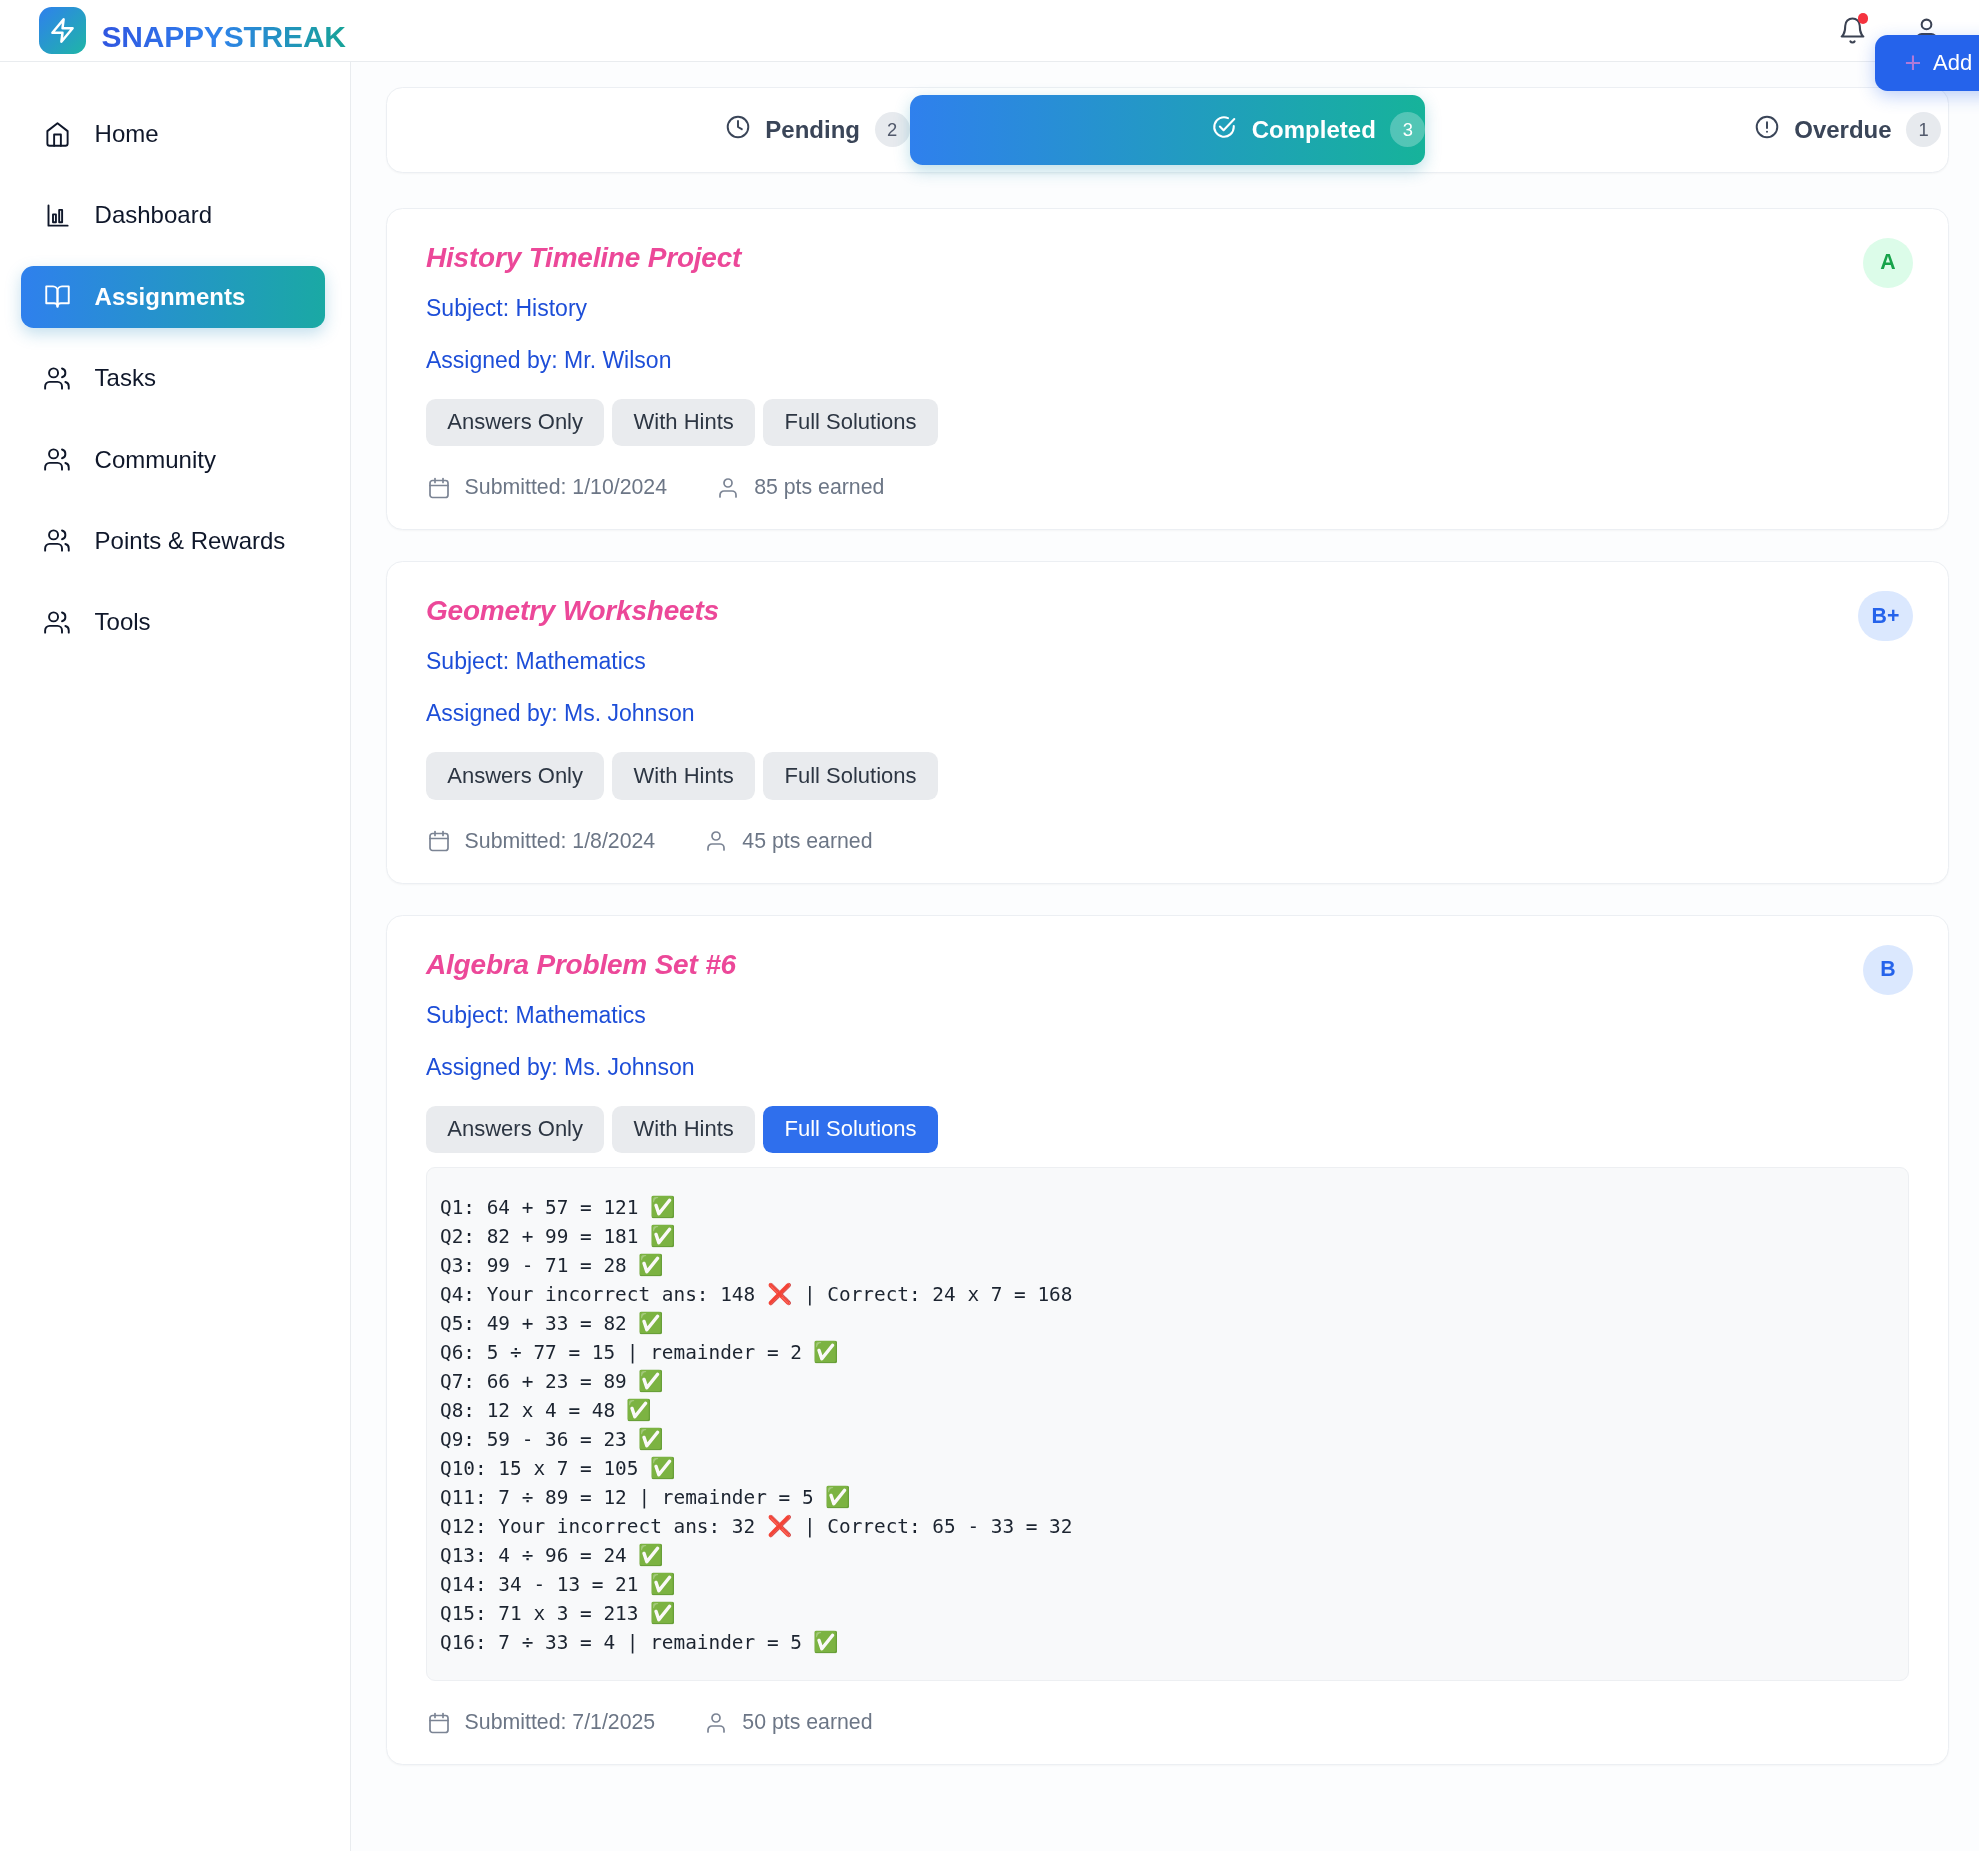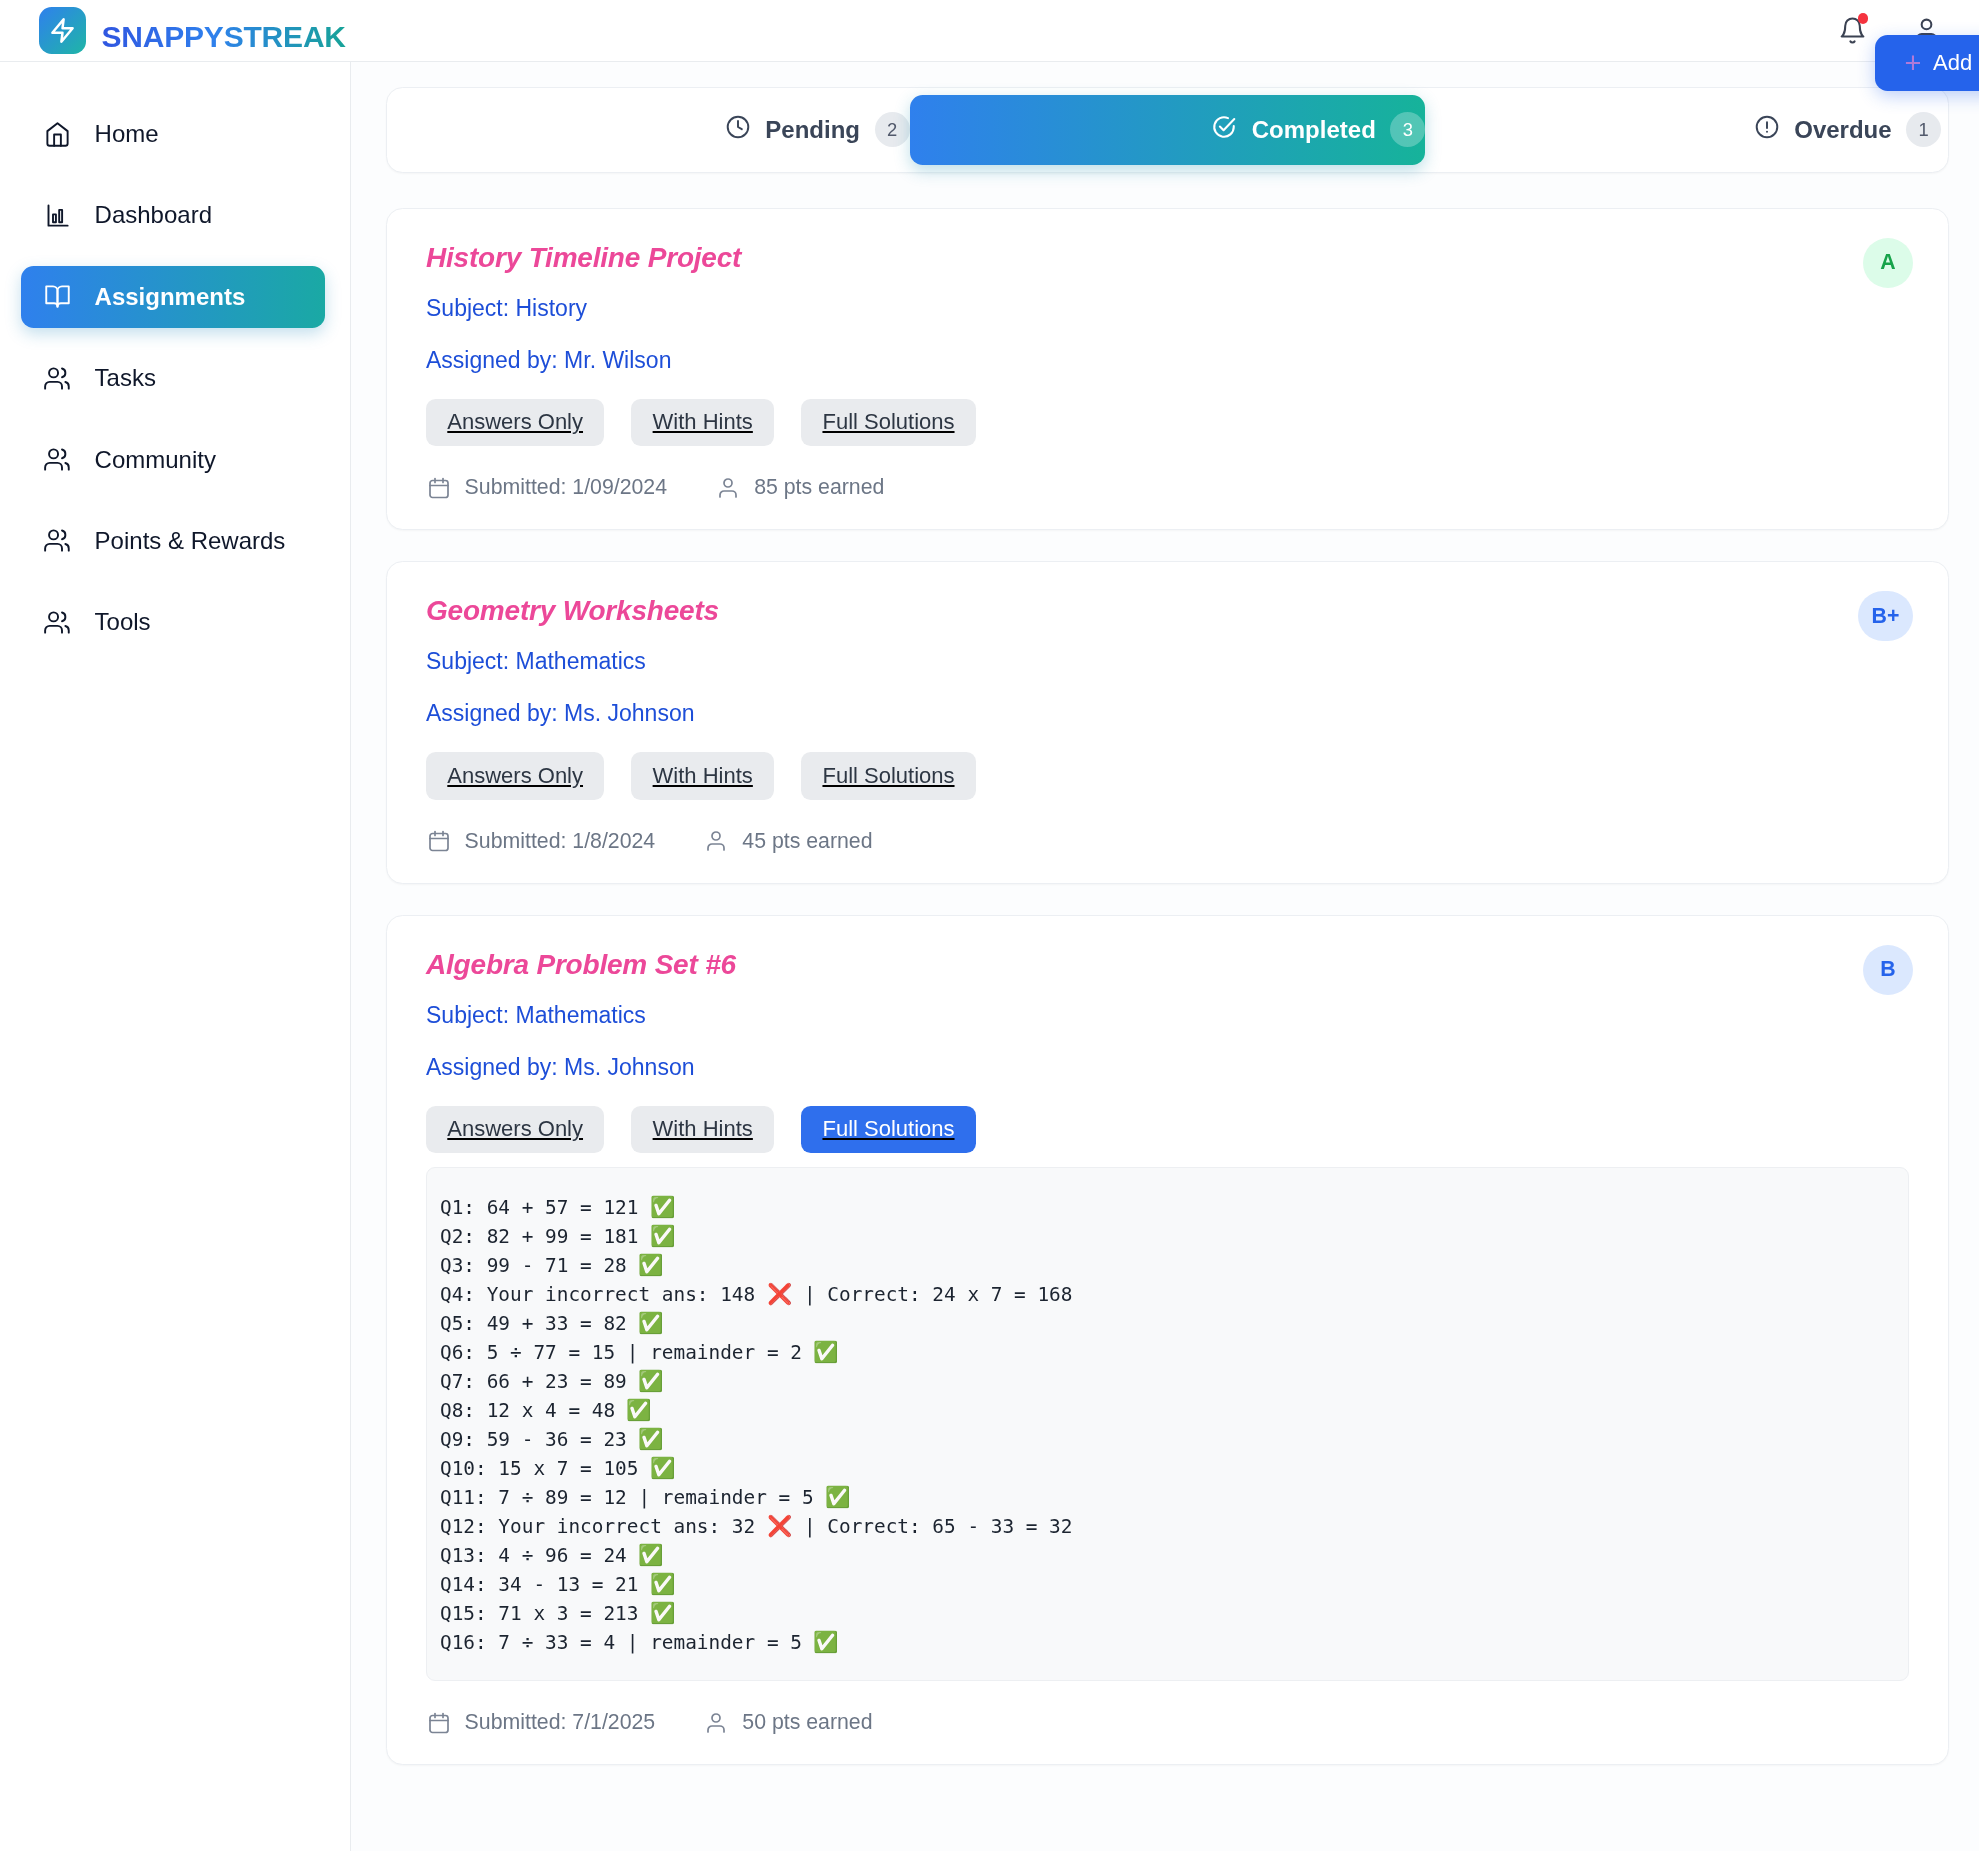--- a/index.html
+++ b/index.html
@@ -115,21 +115,21 @@
   .card-meta { font-size: 23px; color: #1d4ed8; margin-bottom: 25px; }
   .grade-badge {
     position: absolute; top: 29px; right: 35px;
     min-width: 50px; height: 50px; padding: 0 13.6px; border-radius: 25px;
     display: flex; align-items: center; justify-content: center;
     font-size: 21.3px; font-weight: 600;
   }
   .grade-a { background: #dcfce9; color: #16a34a; }
   .grade-b { background: #dbe8fe; color: #2563eb; }
 
-  .chip-row { display: flex; gap: 27px; margin-top: 3.9px; text-decoration: underline; }
+  .chip-row { display: flex; gap: 8px; margin-top: 3.9px; }
   .chip {
     border: none; font-family: inherit; cursor: pointer;
     background: #e9ebee; color: #2d3643;
     font-size: 22px; border-radius: 9.7px;
     padding: 12.6px 21.3px; line-height: 1;
   }
   .chip.selected { background: #2f6fed; color: #ffffff; }
 
   .code-block {
     margin-top: 14px;
@@ -323,21 +323,21 @@
             </div>
             <div class="card-footer">
               <span class="foot-ico">
                 <svg width="24" height="24" viewBox="0 0 24 24" fill="none" stroke="#7b8494" stroke-width="1.7" stroke-linecap="round" stroke-linejoin="round">
                   <rect x="3" y="4.5" width="18" height="17" rx="2.5"></rect>
                   <line x1="3" y1="9.5" x2="21" y2="9.5"></line>
                   <line x1="8" y1="2.5" x2="8" y2="6.5"></line>
                   <line x1="16" y1="2.5" x2="16" y2="6.5"></line>
                 </svg>
               </span>
-              <span>Submitted: 1/09/2024</span>
+              <span>Submitted: 1/10/2024</span>
               <span class="sep"></span>
               <span class="foot-ico">
                 <svg width="24" height="24" viewBox="0 0 24 24" fill="none" stroke="#7b8494" stroke-width="1.7" stroke-linecap="round" stroke-linejoin="round">
                   <path d="M20 21v-2a4 4 0 0 0-4-4H8a4 4 0 0 0-4 4v2"></path>
                   <circle cx="12" cy="7" r="4"></circle>
                 </svg>
               </span>
               <span>85 pts earned</span>
             </div>
           </div>

